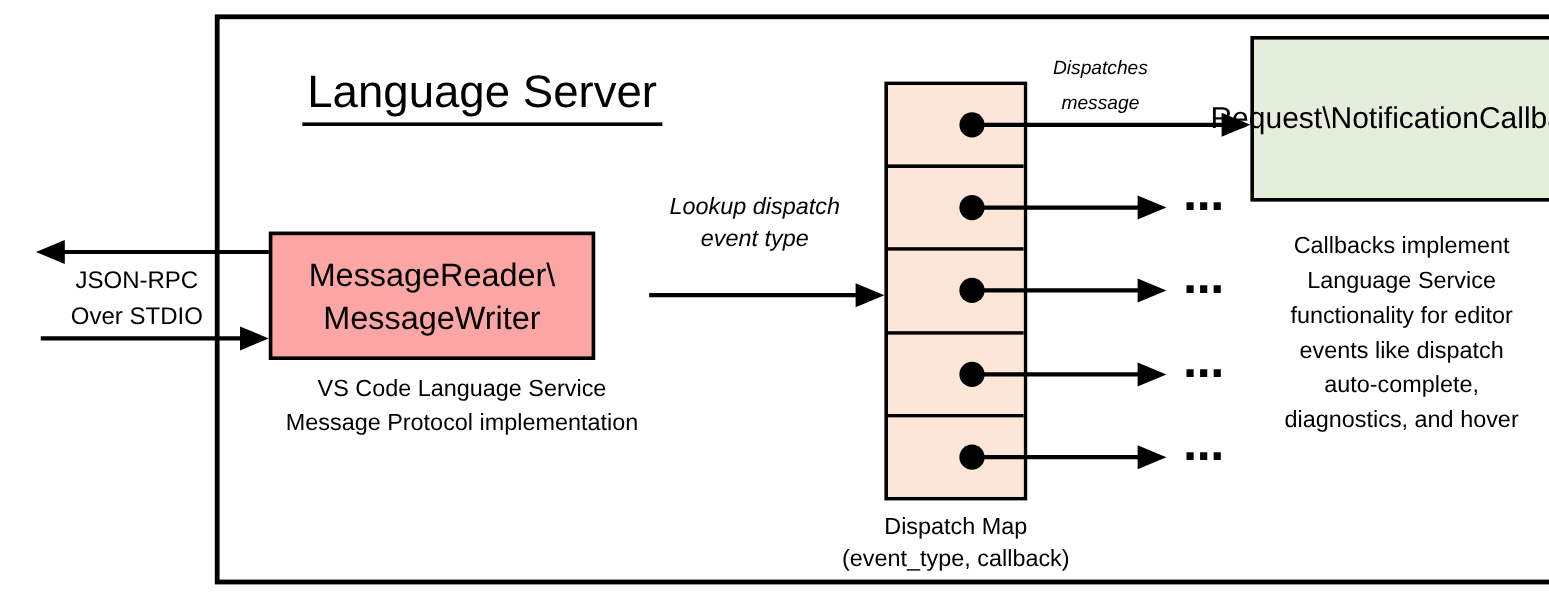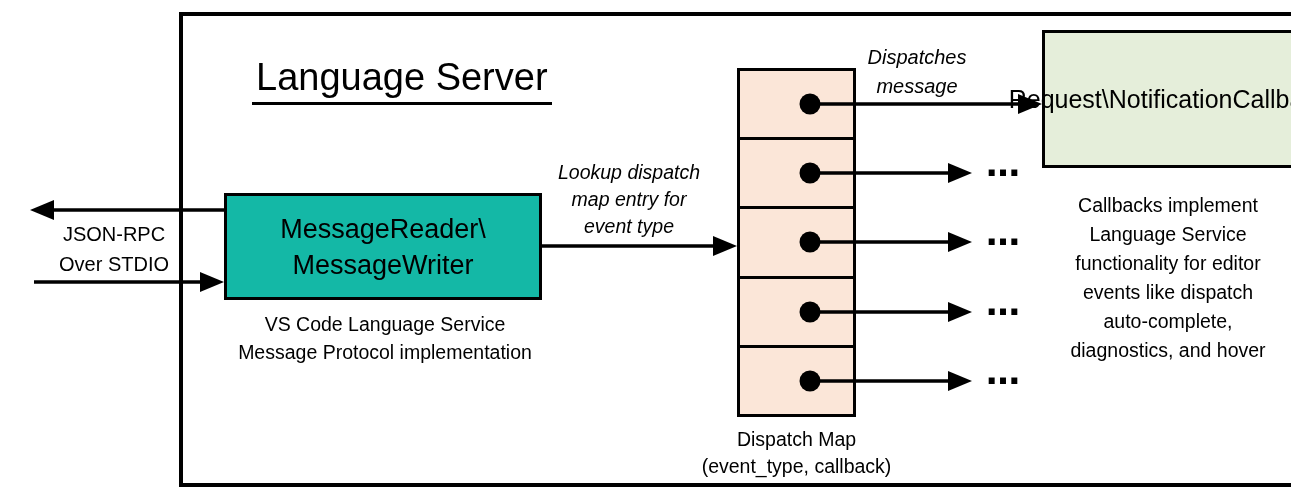--- a/index.html
+++ b/index.html
@@ -29,22 +29,22 @@
     left: 228px; top: 56px;
     font-size: 38px;
     border-bottom: 3px solid #000;
     padding: 0 4px 3px 4px;
     white-space: nowrap;
   }
 
   
   #message-box {
     left: 200px; top: 193px;
-    width: 318px; height: 107px;
-    background: #14b8a6;
+    width: 272px; height: 107px;
+    background: #fca5a5;
     border: 3px solid #000;
     box-sizing: border-box;
     display: flex; flex-direction: column;
     align-items: center; justify-content: center;
     font-size: 27px; line-height: 36px;
     text-align: center;
   }
   #message-caption {
     left: 194px; top: 310px;
     width: 334px;
@@ -90,21 +90,21 @@
     text-align: center;
     font-size: 19.5px; line-height: 27px;
   }
 
   
   #dispatches-label {
     left: 820px; top: 43px;
     width: 146px;
     text-align: center;
     font-style: italic;
-    font-size: 20px; line-height: 29px;
+    font-size: 16px; line-height: 29px;
   }
 
   
   #callback-box {
     left: 1018px; top: 30px;
     width: 253px; height: 138px;
     background: #e5eeda;
     border: 3px solid #000;
     box-sizing: border-box;
     display: flex; flex-direction: row;
@@ -160,21 +160,20 @@
     <div>MessageReader\</div>
     <div>MessageWriter</div>
   </div>
   <div id="message-caption" class="abs">
     <div>VS Code Language Service</div>
     <div>Message Protocol implementation</div>
   </div>
 
   <div id="lookup-label" class="abs">
     <div>Lookup dispatch</div>
-    <div>map entry for</div>
     <div>event type</div>
   </div>
 
   <div id="dispatch-table" class="abs">
     <div class="dispatch-cell"></div>
     <div class="dispatch-cell"></div>
     <div class="dispatch-cell"></div>
     <div class="dispatch-cell"></div>
     <div class="dispatch-cell"></div>
   </div>

